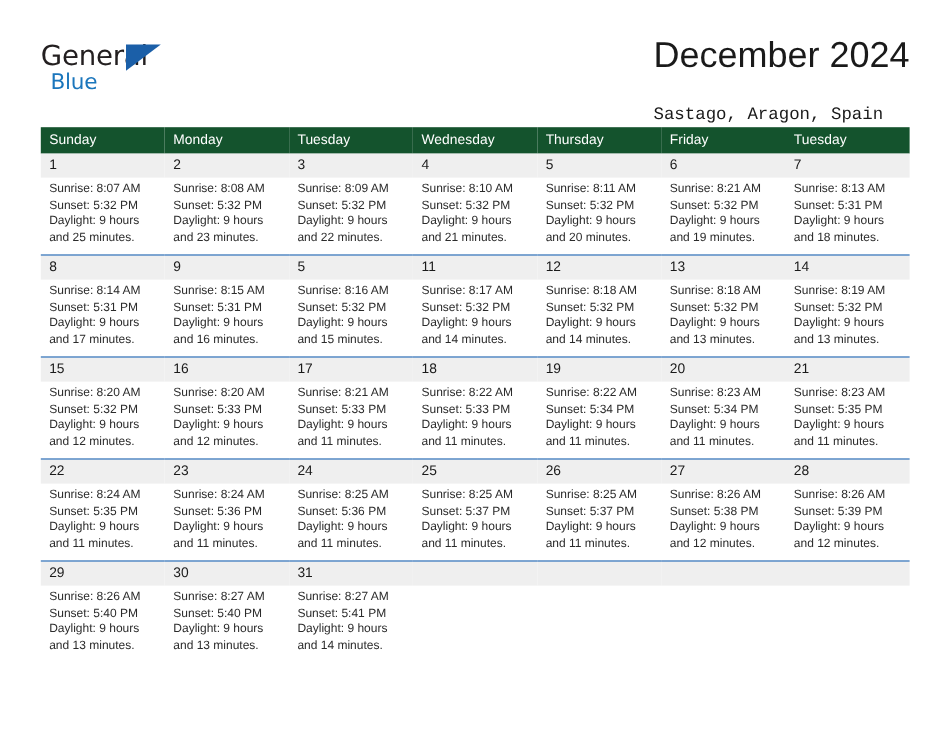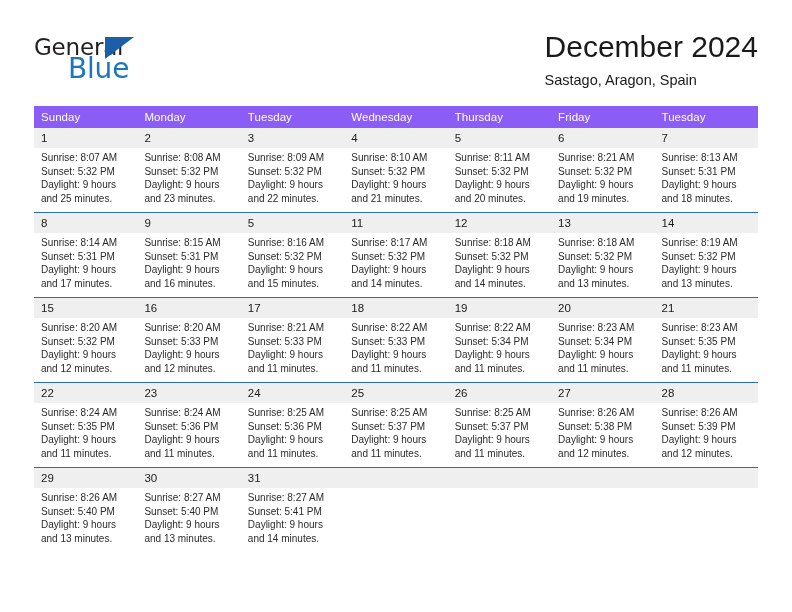--- a/index.html
+++ b/index.html
@@ -41,23 +41,23 @@
     left: 0;
     top: 0;
     font-size: 23px;
     line-height: 26px;
     color: #231f20;
     letter-spacing: -0.2px;
     font-family: "DejaVu Sans", sans-serif;
   }
   .logo-blue {
     position: absolute;
-    left: 34px;
+    left: 8px;
     top: 22px;
-    font-size: 28px;
+    font-size: 18px;
     line-height: 26px;
     color: #1b76bc;
     letter-spacing: -0.2px;
     font-family: "DejaVu Sans", sans-serif;
   }
   .logo-triangle {
     position: absolute;
     left: 71px;
     top: 3px;
     width: 0;
@@ -76,34 +76,35 @@
     line-height: 38px;
     color: #1a1a1a;
     font-weight: normal;
     white-space: nowrap;
   }
   .location {
     font-size: 14.5px;
     line-height: 20px;
     color: #1a1a1a;
     white-space: nowrap;
-    margin-top: 4px;
+    margin-top: 20px;
+    font-family: Liberation Mono, monospace;
   }
 
   
   .calendar {
     position: absolute;
     left: 34px;
     top: 106px;
     width: 724px;
     border-collapse: collapse;
     table-layout: fixed;
   }
   .calendar th {
-    background: #8b5cf6;
+    background: #14532d;
     color: #ffffff;
     font-size: 11.5px;
     font-weight: normal;
     text-align: left;
     padding: 5px 0 5px 7px;
     height: 19px;
     box-sizing: border-box;
     letter-spacing: 0.05px;
   }
   .calendar td {

